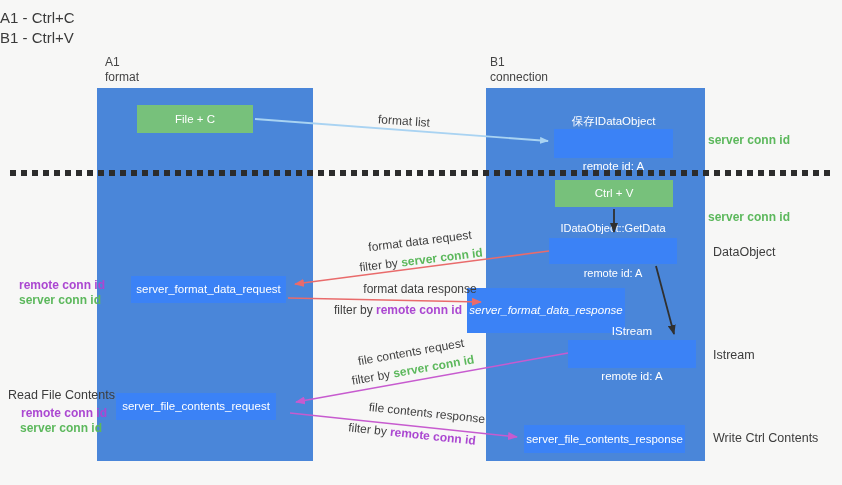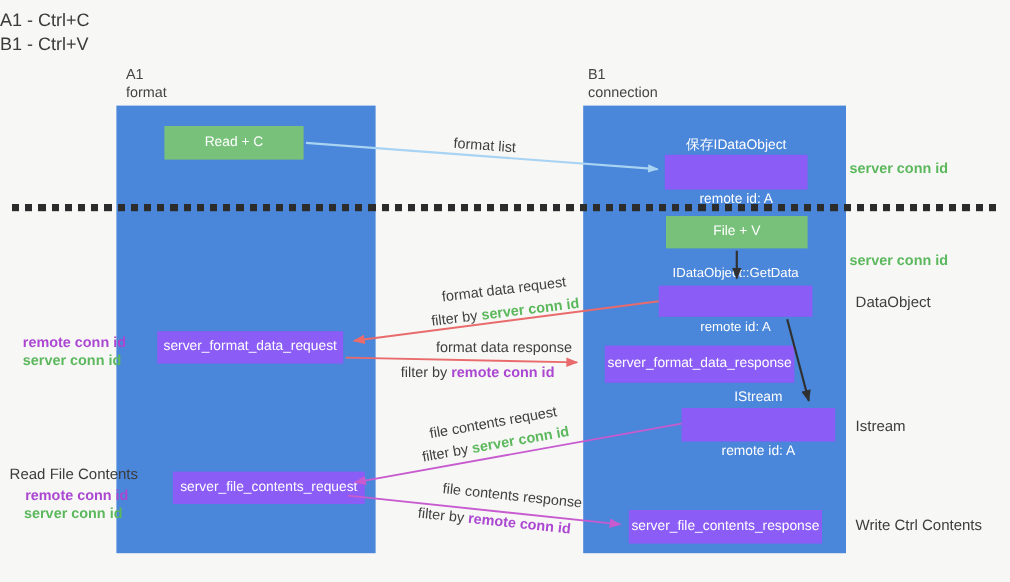--- a/index.html
+++ b/index.html
@@ -18,31 +18,31 @@
   .lane { position:absolute; top:88px; height:373px; background:#4a86d9; }
   .lane.a { left:97px;  width:216px; }
   .lane.b { left:486px; width:219px; }
 
   .dotted-line { position:absolute; left:10px; top:170px; width:820px; height:6px; z-index:3;
                  background:repeating-linear-gradient(to right,#2c2c2c 0 6px, transparent 6px 11px); }
 
   .node { position:absolute; z-index:2; color:#fff; text-align:center;
           font-size:11.5px; display:flex; flex-direction:column; justify-content:center; }
   .node.green  { background:#77c17b; }
-  .node.orange { background:#8b5cf6;gap:32px; }
+  .node.orange { background:#3b82f6;gap:32px; }
   .node .ln { line-height:13px; }
 
   #ctrl-c        { left:137px; top:105px; width:116px; height:28px; }
   #save-obj      { left:554px; top:129px; width:119px; height:29px; }
   #ctrl-v        { left:555px; top:180px; width:118px; height:27px; }
   #getdata       { left:549px; top:238px; width:128px; height:26px; font-size:11px; }
   #fmt-req       { left:131px; top:276px; width:155px; height:27px; }
-  #fmt-resp      { left:504px; top:288px; width:158px; height:31px; }
+  #fmt-resp      { left:467px; top:288px; width:158px; height:45px;font-style:italic; }
   #istream-node  { left:568px; top:340px; width:128px; height:28px; }
-  #file-req      { left:144px; top:393px; width:160px; height:27px; }
+  #file-req      { left:116px; top:393px; width:160px; height:27px; }
   #file-resp     { left:524px; top:425px; width:161px; height:28px; }
 
   .side-label { position:absolute; font-size:12.5px; color:#3c3c3c; white-space:nowrap; z-index:2; }
   .side-label.green  { color:#5cb85c; font-weight:bold; font-size:12px; }
   .side-label.purple { color:#ab47d1; font-weight:bold; font-size:12px; }
 
   #sc1 { left:708px; top:133px; }
   #sc2 { left:708px; top:210px; }
   #dataobject-label { left:713px; top:245px; }
   #istream-label    { left:713px; top:348px; }
@@ -89,30 +89,30 @@
     <div>B1</div>
     <div>connection</div>
   </div>
 
   <div class="lane a"></div>
   <div class="lane b"></div>
 
   <div class="dotted-line"></div>
 
   <div class="node green" id="ctrl-c">
-    <span class="ln">Read + C</span>
+    <span class="ln">File + C</span>
   </div>
 
   <div class="node orange" id="save-obj">
     <span class="ln">保存IDataObject</span>
     <span class="ln">remote id: A</span>
   </div>
 
   <div class="node green" id="ctrl-v">
-    <span class="ln">File + V</span>
+    <span class="ln">Ctrl + V</span>
   </div>
 
   <div class="node orange" id="getdata">
     <span class="ln">IDataObject::GetData</span>
     <span class="ln">remote id: A</span>
   </div>
 
   <div class="node orange" id="fmt-req">
     <span class="ln">server_format_data_request</span>
   </div>

